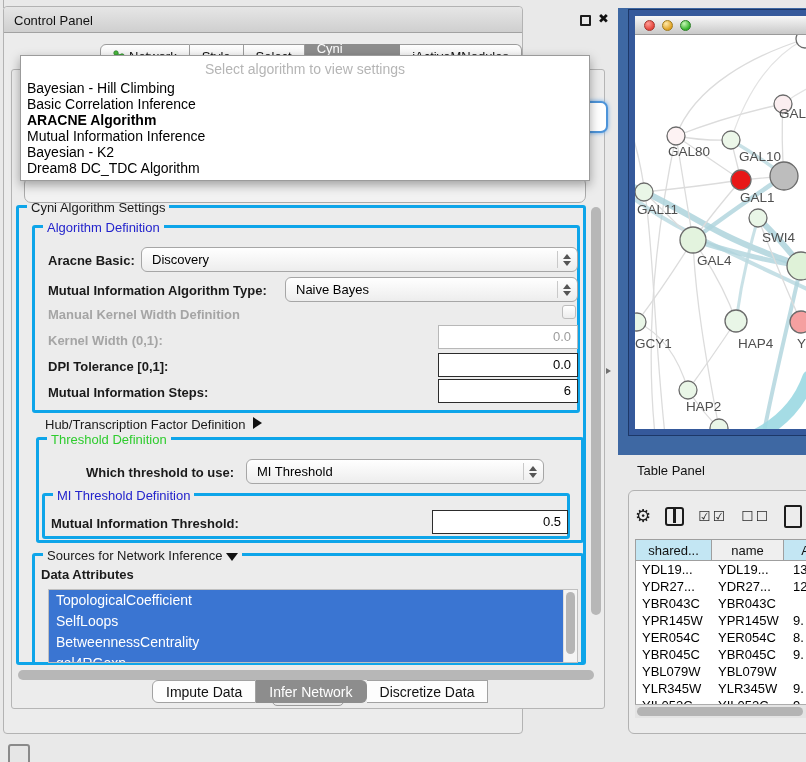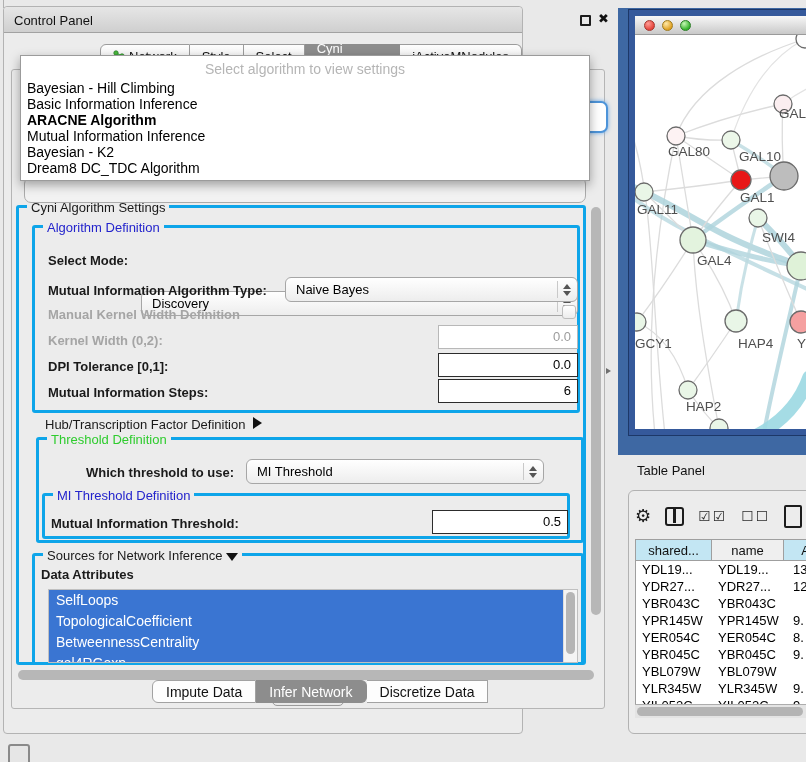--- a/index.html
+++ b/index.html
@@ -343,42 +343,42 @@
       <span class="legend">Cyni Algorithm Settings</span>
     </div>
     <div class="abs vscroll">
       <div class="thumb"></div>
     </div>
 
     <div class="abs groupbox" style="left:28px; top:218px; width:548px; height:188px;">
       <span class="legend blue">Algorithm Definition</span>
     </div>
 
-    <span class="abs flabel bold" style="left:44px; top:246px;">Select Mode:</span>
-    <div class="abs combo" style="left:137px; top:240px; width:437px;margin-top:44px;">
+    <span class="abs flabel bold" style="left:44px; top:246px;">Aracne Basic:</span>
+    <div class="abs combo" style="left:137px; top:240px; width:437px;">
       <span class="val">Discovery</span>
       <span class="stepper">
           <span class="tri-up"></span>
           <span class="tri-down"></span>
         </span>
     </div>
 
     <span class="abs flabel bold" style="left:44px; top:276px;">Mutual Information Algorithm Type:</span>
     <div class="abs combo" style="left:281px; top:270px; width:293px;">
       <span class="val">Naive Bayes</span>
       <span class="stepper">
           <span class="tri-up"></span>
           <span class="tri-down"></span>
         </span>
     </div>
 
     <span class="abs flabel disabled" style="left:44px; top:300px;">Manual Kernel Width Definition</span>
     <span class="abs checkbox" style="left:558px; top:298px;"></span>
 
-    <span class="abs flabel disabled" style="left:44px; top:326px;">Kernel Width (0,2):</span>
+    <span class="abs flabel disabled" style="left:44px; top:326px;">Kernel Width (0,1):</span>
     <div class="abs tfield disabled" style="left:434px; top:318px; width:140px;">0.0</div>
 
     <span class="abs flabel bold" style="left:44px; top:352px;">DPI Tolerance [0,1]:</span>
     <div class="abs tfield enabled" style="left:434px; top:346px; width:140px;">0.0</div>
 
     <span class="abs flabel bold" style="left:44px; top:378px;">Mutual Information Steps:</span>
     <div class="abs tfield enabled" style="left:434px; top:372px; width:140px;">6</div>
 
     <span class="abs flabel" style="left:41px; top:410px;">
       <span>Hub/Transcription Factor Definition</span>
@@ -407,22 +407,22 @@
     <div class="abs groupbox" style="left:28px; top:546px; width:552px; height:112px;">
       <span class="legend">
         <span>Sources for Network Inference</span>
         <span class="arrow-down-s"></span>
       </span>
     </div>
     <span class="abs flabel bold" style="left:37px; top:560px;">Data Attributes</span>
 
     <div class="abs attr-list">
       <div class="attr-items">
+        <div class="attr-item">TopologicalCoefficient</div>
         <div class="attr-item">SelfLoops</div>
-        <div class="attr-item">TopologicalCoefficient</div>
         <div class="attr-item">BetweennessCentrality</div>
         <div class="attr-item">gal4RGexp</div>
       </div>
       <div class="attr-scroll">
         <div class="thumb"></div>
       </div>
     </div>
 
     <div class="abs hscroll">
       <div class="thumb"></div>
@@ -432,21 +432,21 @@
 
     <div class="abs bottom-tabs">
       <div class="btab first">Impute Data</div>
       <div class="btab last selected">Infer Network</div>
       <div class="btab">Discretize Data</div>
     </div>
 
     <div class="abs popup">
       <div class="prompt">Select algorithm to view settings</div>
       <div class="item">Bayesian - Hill Climbing</div>
-      <div class="item">Basic Information Inference</div>
+      <div class="item">Basic Correlation Inference</div>
       <div class="item bold">ARACNE Algorithm</div>
       <div class="item">Mutual Information Inference</div>
       <div class="item">Bayesian - K2</div>
       <div class="item">Dream8 DC_TDC Algorithm</div>
     </div>
   </div>
 
   <div class="abs mini-icon"></div>
 </div>
 

